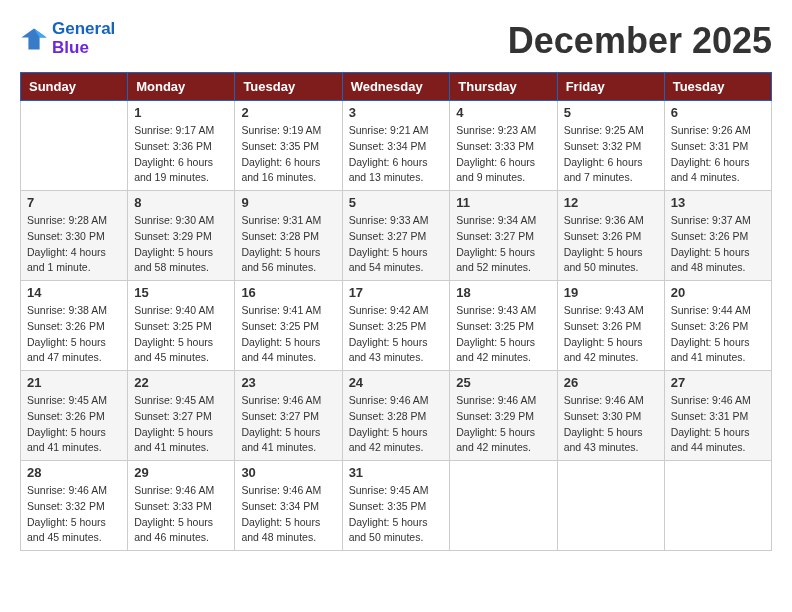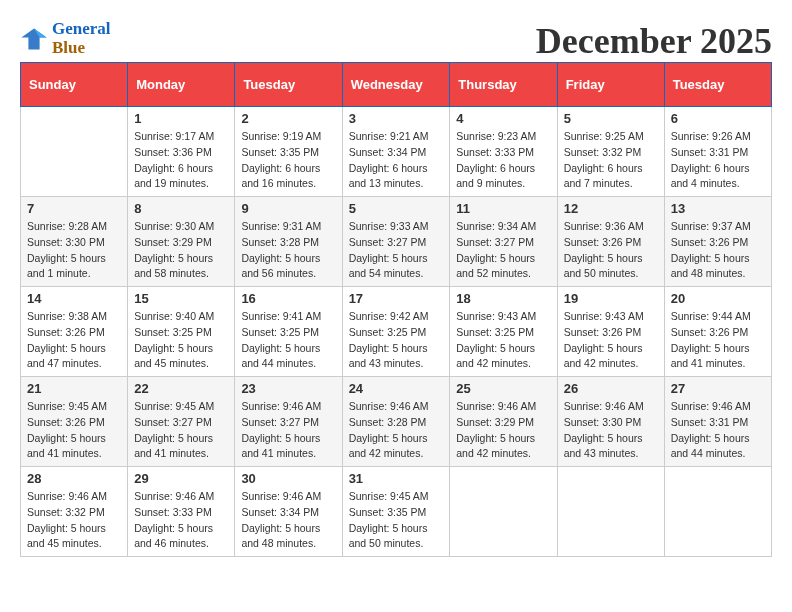--- a/index.html
+++ b/index.html
@@ -7,21 +7,21 @@
       font-family: Arial, sans-serif;
       background: #fff;
       width: 792px;
       min-height: 612px;
       padding: 20px;
     }
     .header {
       display: flex;
       justify-content: space-between;
       align-items: flex-start;
-      font-family: Liberation Serif, serif;
+      margin-bottom: 10px;
     }
     .logo {
       display: flex;
       align-items: center;
       gap: 4px;
     }
     .logo-bird {
       width: 28px;
       height: 28px;
     }
@@ -36,24 +36,24 @@
     .subtitle {
       font-size: 16px;
       color: #555;
     }
     .calendar {
       width: 100%;
       border-collapse: collapse;
       font-size: 11px;
     }
     .calendar thead tr th {
-      background-color: #ef4444;
+      background-color: #7f1d1d;
       color: #fff;
       text-align: left;
-      padding: 14px 8px;
+      padding: 6px 8px;
       font-size: 13px;
       font-weight: bold;
       border: 1px solid #1565c0;
     }
     .calendar tbody tr td {
       border: 1px solid #ccc;
       vertical-align: top;
       padding: 4px 6px;
       width: 108px;
       min-height: 80px;
@@ -86,21 +86,21 @@
     <div class="logo-bird">
       <svg viewBox="0 0 40 40" xmlns="http://www.w3.org/2000/svg">
         <polygon points="20,5 38,18 28,18 28,35 12,35 12,18 2,18" fill="#1565c0" opacity="0.85"></polygon>
         <polygon points="20,5 38,18 28,18" fill="#42a5f5"></polygon>
       </svg>
     </div>
     <div>
       <div style="font-size:17px;font-weight:bold;color:#333;line-height:1.1;">
         <span style="color:#1565c0;">General</span>
       </div>
-      <div style="font-size:17px;font-weight:bold;color:#a16207;line-height:1.1;">Blue</div>
+      <div style="font-size:17px;font-weight:bold;color:#6d28d9;line-height:1.1;">Blue</div>
     </div>
   </div>
   <div class="title-block">
     <div class="month-title">December 2025</div>
   </div>
 </div>
 
 <table class="calendar">
   <thead>
     <tr>
@@ -164,21 +164,21 @@
           <span>Daylight: 6 hours and 4 minutes.</span>
         </div>
       </td>
       </tr>
       <tr>
         <td>
         <span class="day-num">7</span>
         <div class="day-info">
           <span>Sunrise: 9:28 AM</span><br>
           <span>Sunset: 3:30 PM</span><br>
-          <span>Daylight: 5 hours and 1 minute.</span>
+          <span>Daylight: 4 hours and 1 minute.</span>
         </div>
       </td>
         <td>
         <span class="day-num">8</span>
         <div class="day-info">
           <span>Sunrise: 9:30 AM</span><br>
           <span>Sunset: 3:29 PM</span><br>
           <span>Daylight: 5 hours and 58 minutes.</span>
         </div>
       </td>

